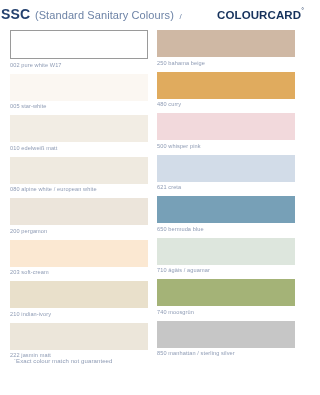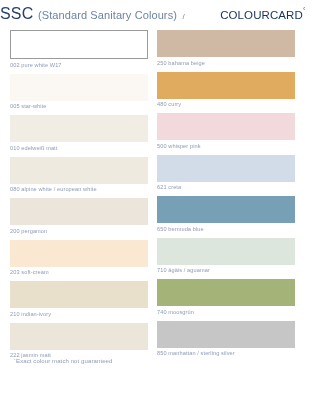--- a/index.html
+++ b/index.html
@@ -21,39 +21,39 @@
     padding: 0;
     background: #ffffff;
   }
   .header {
     text-align: center;
     padding: 6px 0 8px 0;
     white-space: nowrap;
     line-height: 1;
   }
   .title-ssc {
-    font-size: 16px;
-    font-weight: normal;
+    font-size: 14px;
+    font-weight: bold;
     color: #23406e;
     letter-spacing: 0.2px;
   }
   .title-paren {
     font-size: 11px;
     font-weight: normal;
     color: #6d83a6;
     letter-spacing: 0.1px;
   }
   .title-slash {
     font-size: 8px;
     color: #6d83a6;
     padding: 0 1px;
   }
   .title-colourcard {
     font-size: 11.5px;
-    font-weight: normal;
+    font-weight: bold;
     color: #16325c;
     letter-spacing: 0.1px;
     margin-left: 30px;
   }
   .title-deg {
     font-size: 7px;
     color: #16325c;
     vertical-align: super;
   }
 

